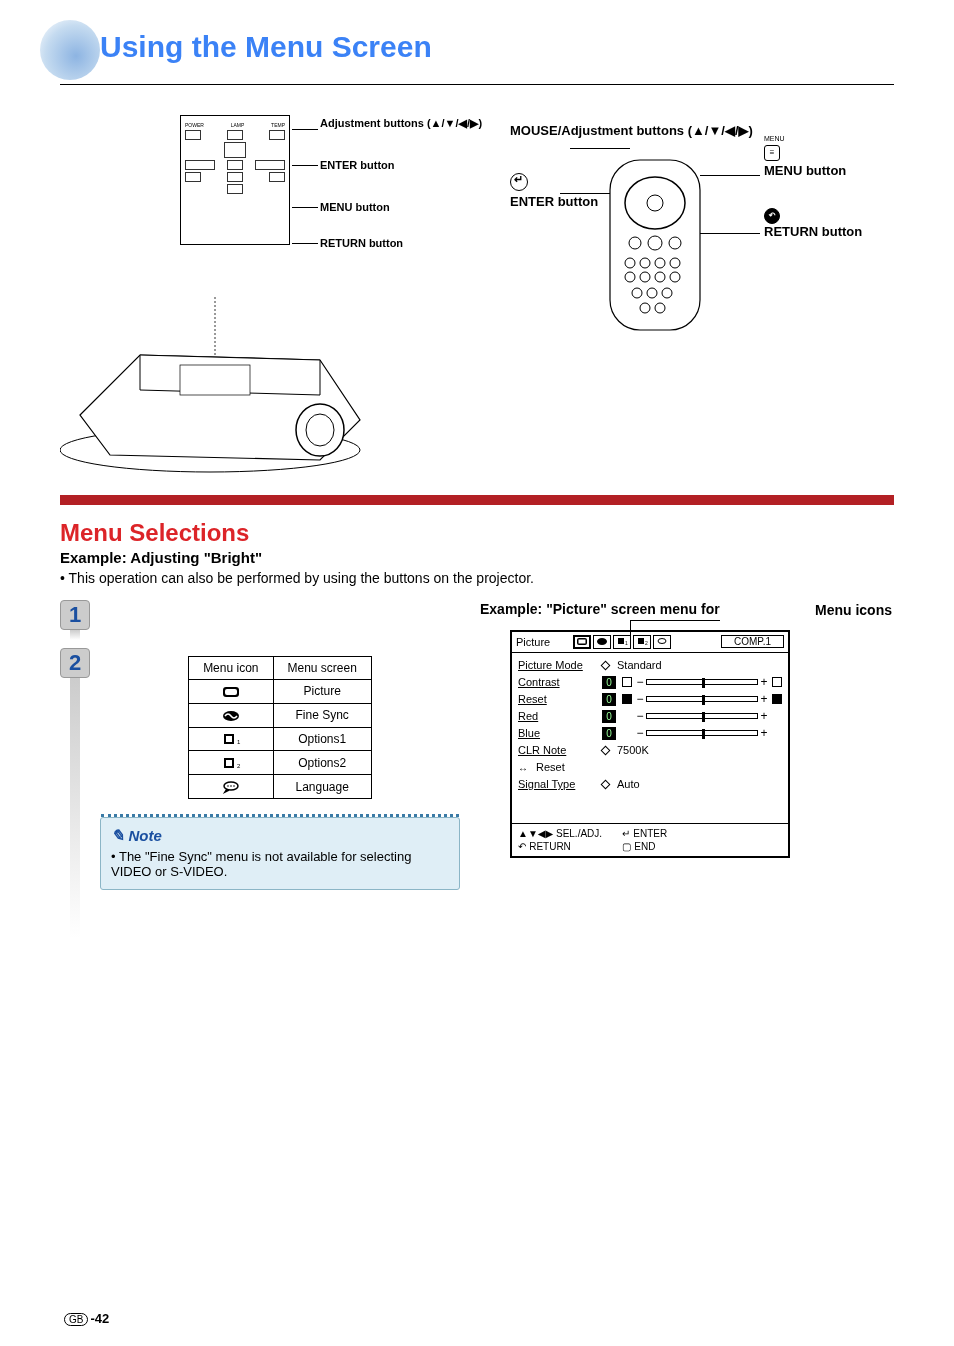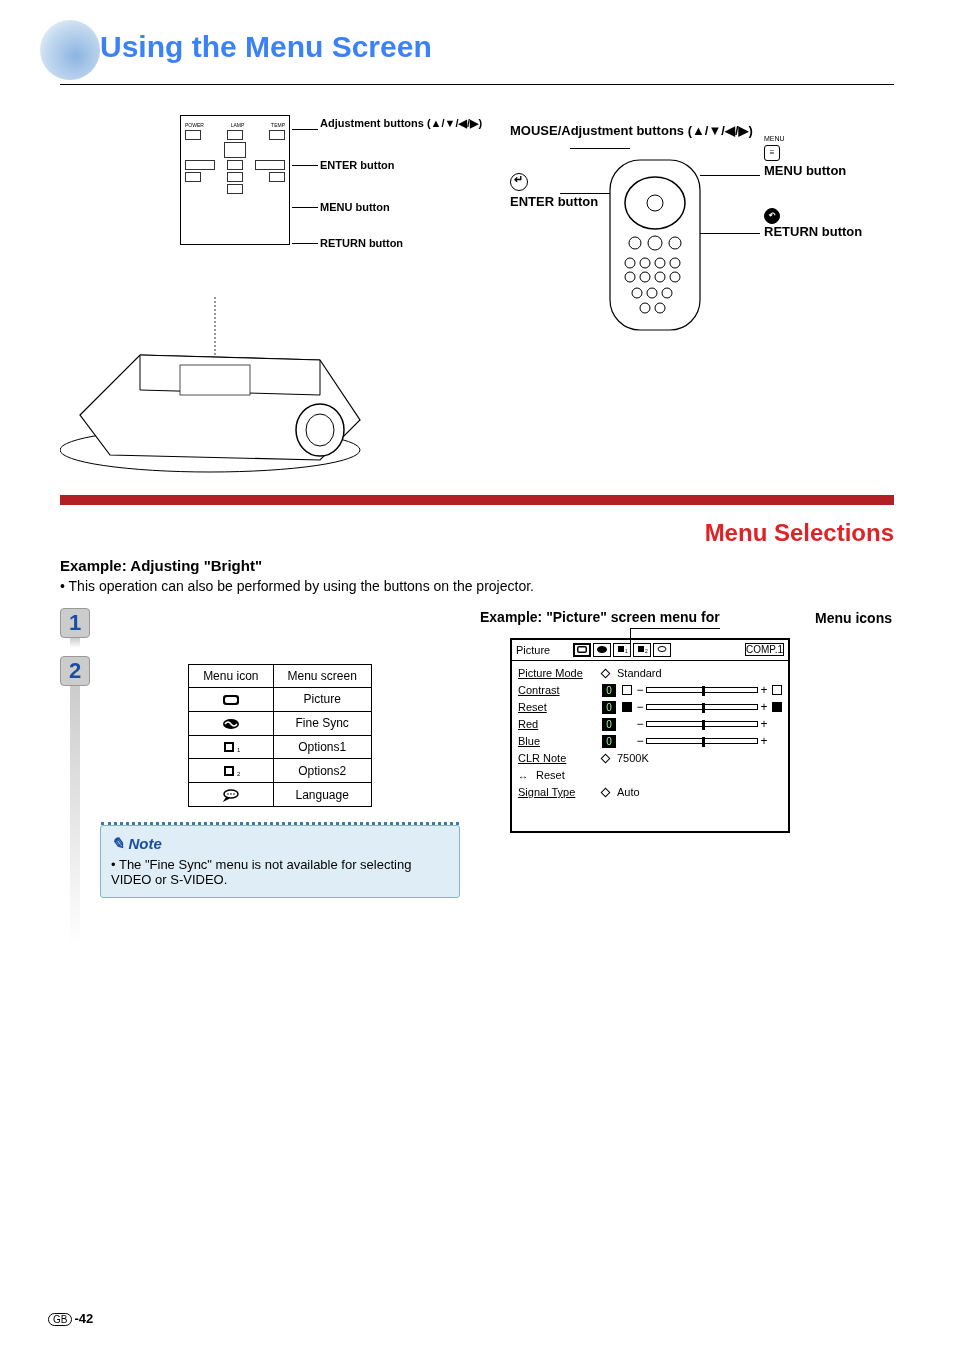--- a/index.html
+++ b/index.html
@@ -106,22 +106,21 @@
 
   .red-bar {
     height: 10px;
     background: #b32024;
     margin: 10px 0 14px 0;
   }
   h2.section-title {
     font-size: 24px;
     font-weight: 900;
     color: #dc2428;
-    margin-bottom: 10px;
-    text-align: right;
+    margin-bottom: 2px;
   }
   .example-sub {
     font-size: 15px;
     font-weight: bold;
     margin-bottom: 4px;
   }
   .bullet-note { font-size: 14px; margin-bottom: 14px; }
   .bullet-note::before { content: "• "; }
 
   .two-col {
@@ -272,21 +271,21 @@
     width: 18px; height: 14px;
     border: 1px solid #000;
     display: inline-flex;
     align-items: center; justify-content: center;
     font-size: 8px;
   }
   .osd-tab.active { background: #fff; border-width: 2px; }
   .osd-input {
     margin-left: auto;
     border: 1px solid #000;
-    padding: 0 0;
+    padding: 0 12px;
     font-size: 10px;
   }
   .osd-body {
     padding: 4px 6px 30px 6px;
     min-height: 150px;
   }
   .osd-row {
     display: flex;
     align-items: center;
     height: 17px;
@@ -322,21 +321,21 @@
     display: flex;
     gap: 20px;
     font-size: 10px;
   }
   .osd-footer-col { display: flex; flex-direction: column; gap: 2px; }
   .sym { font-family: Arial; }
 
   .page-num {
     position: absolute;
     bottom: 20px;
-    left: 48px;
+    left: 64px;
     font-size: 13px;
     font-weight: bold;
   }
   .gb-badge {
     display: inline-block;
     border: 1px solid #000;
     border-radius: 8px;
     padding: 0 4px;
     font-size: 10px;
     font-weight: normal;
@@ -648,20 +647,30 @@
           <div class="osd-row">
             <span class="osd-arrows-lr">↔</span>
             <span>Reset</span>
           </div>
           <div class="osd-row">
             <span class="osd-label">Signal Type</span>
             <span class="osd-diamond"></span>
             <span>Auto</span>
           </div>
         </div>
+        <div class="osd-footer">
+          <div class="osd-footer-col">
+            <span><span class="sym">▲▼◀▶</span> <span>SEL./ADJ.</span></span>
+            <span><span class="sym">↶</span> <span>RETURN</span></span>
+          </div>
+          <div class="osd-footer-col">
+            <span><span class="sym">↵</span> <span>ENTER</span></span>
+            <span><span class="sym">▢</span> <span>END</span></span>
+          </div>
+        </div>
       </div>
     </div>
   </div>
 </div>
 
 <div class="page-num">
   <span class="gb-badge">GB</span><span>-42</span>
 </div>
 
 </body></html>

